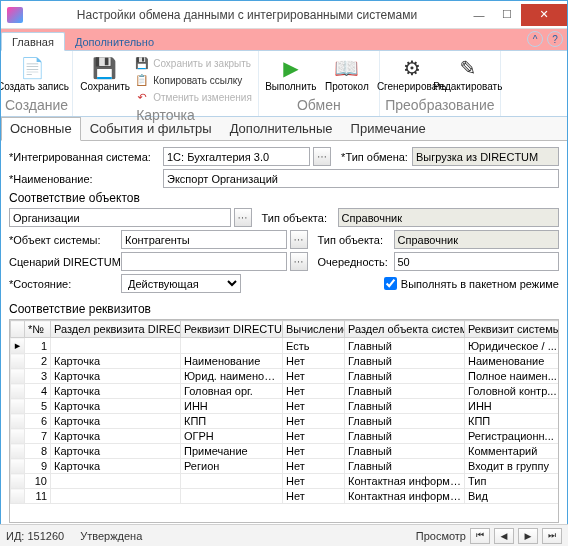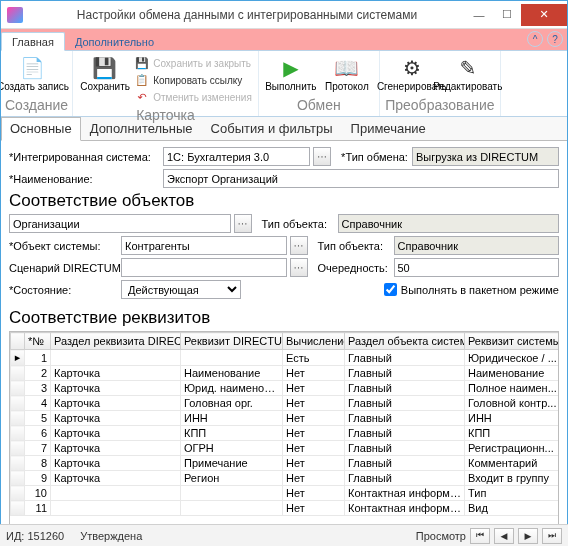--- a/index.html
+++ b/index.html
@@ -32,21 +32,21 @@
 .ctab.active { background: #fff; border: 1px solid #bcbcbc; border-bottom: 1px solid #fff; margin-bottom: -1px; }
 .form { padding: 6px 8px 4px; }
 .row { display: flex; align-items: center; margin-bottom: 3px; gap: 4px; }
 .lbl { font-size: 11px; color: #000; white-space: nowrap; }
 .lbl.req::before { content: "*"; }
 .inp { flex: 1; height: 19px; border: 1px solid #abadb3; background: #fff; padding: 1px 3px; font-size: 11px; color: #000; display: flex; align-items: center; }
 .inp.ro { background: #ebebe4; }
 .selbtn { width: 18px; height: 19px; border: 1px solid #abadb3; background: linear-gradient(#fff,#e4e4e4); color: #555; display: flex; align-items: center; justify-content: center; font-size: 10px; cursor: pointer; margin-left: -1px; }
 .sel { height: 19px; border: 1px solid #abadb3; background: #fff; font-size: 11px; padding: 0 2px; }
 .chk { width: 13px; height: 13px; }
-.fieldset-title { font-size: 17px; color: #000; margin: 2px 0 3px; }
+.fieldset-title { font-size: 12px; color: #000; margin: 2px 0 3px; }
 .grid-wrap { margin: 2px 8px 0; border: 1px solid #bcbcbc; height: 204px; overflow: hidden; }
 .grid { width: 100%; border-collapse: collapse; font-size: 11px; table-layout: fixed; }
 .grid th { background: linear-gradient(#fdfdfd,#ececec); border: 1px solid #d0d0d0; padding: 2px 3px; font-weight: normal; text-align: left; color: #000; white-space: nowrap; overflow: hidden; }
 .grid td { border: 1px solid #e8e8e8; padding: 1px 3px; color: #000; white-space: nowrap; overflow: hidden; text-overflow: ellipsis; }
 .rowhead { width: 14px; background: linear-gradient(#fdfdfd,#ececec); border-right: 1px solid #d0d0d0; text-align: center; }
 .statusbar { position: absolute; bottom: 0; left: 0; right: 0; height: 22px; background: #f3f3f3; border-top: 1px solid #d0d0d0; display: flex; align-items: center; padding: 0 6px; font-size: 11px; color: #333; gap: 16px; }
 .statusbar .right { margin-left: auto; display: flex; align-items: center; gap: 4px; }
 .navbtn { width: 20px; height: 16px; border: 1px solid #bcbcbc; background: linear-gradient(#fff,#eee); display: flex; align-items: center; justify-content: center; font-size: 9px; cursor: pointer; }
 </style>
 </head>
@@ -126,22 +126,22 @@
         <div class="ico">✎</div>
         <div class="lbl">Редактировать</div>
       </div>
     </div>
     <div class="glabel">Преобразование</div>
   </div>
 </div>
 
 <div class="card-tabs">
   <div class="ctab active">Основные</div>
+  <div class="ctab">События и фильтры</div>
   <div class="ctab">Дополнительные</div>
-  <div class="ctab">События и фильтры</div>
   <div class="ctab">Примечание</div>
 </div>
 
 <div class="form">
   <div class="row">
     <span class="lbl req" style="width:150px">Интегрированная система:</span>
     <div class="inp" style="width:180px">1С: Бухгалтерия 3.0</div>
     <div class="selbtn">⋯</div>
     <span class="lbl req" style="margin-left:6px">Тип обмена:</span>
     <div class="inp ro" style="flex:1">Выгрузка из DIRECTUM</div>

